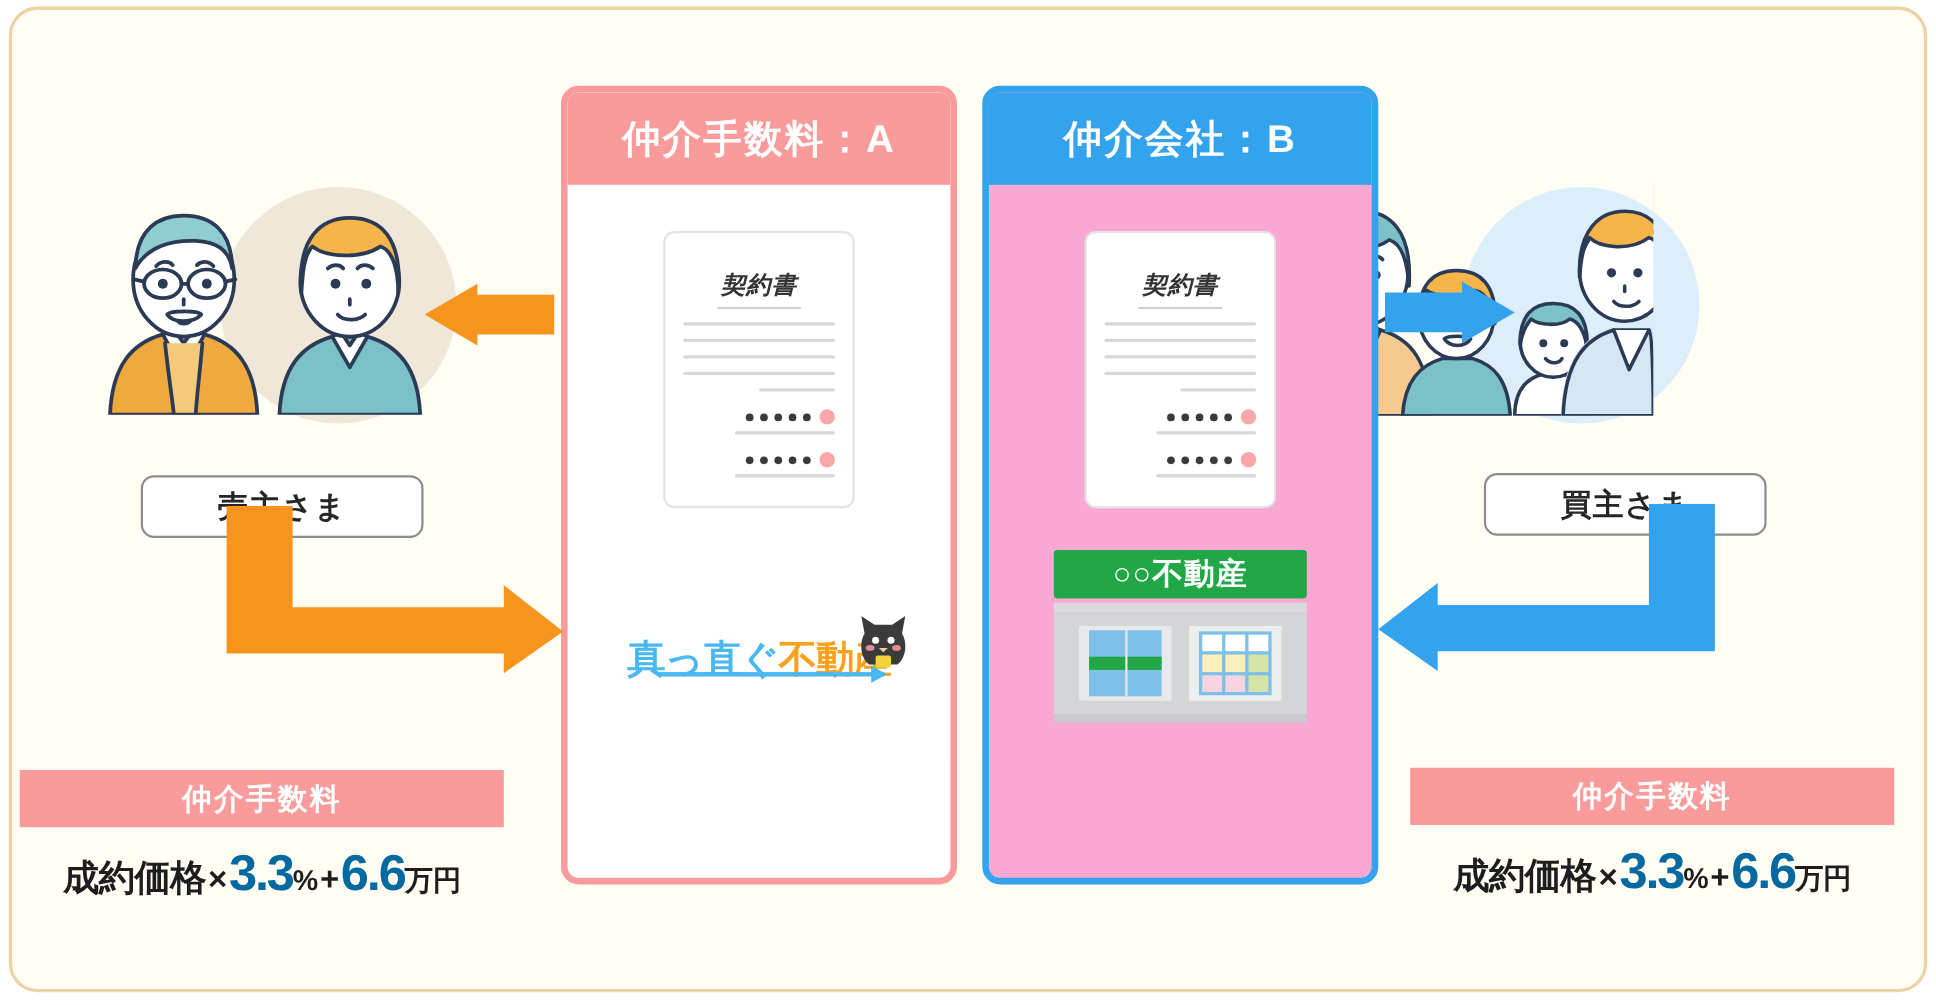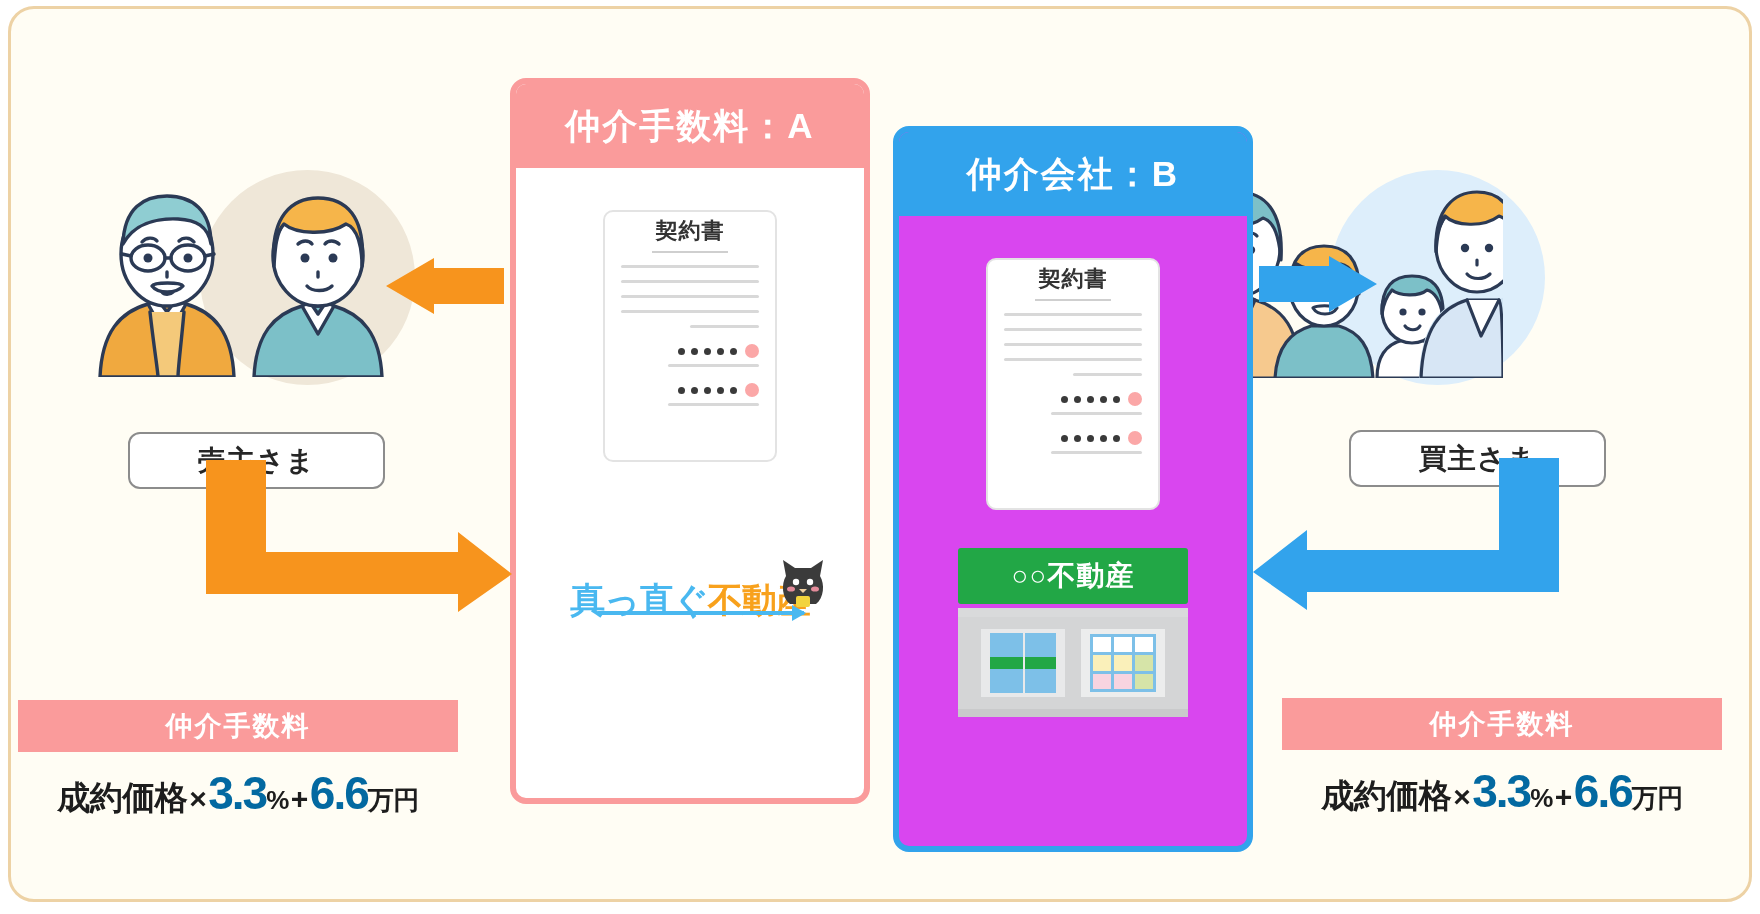--- a/index.html
+++ b/index.html
@@ -46,39 +46,40 @@
   
   .panel{
     position:absolute;
     border-radius:16px;
     box-sizing:border-box;
     overflow:hidden;
   }
   .panel-a{left:510px;top:78px;width:360px;height:726px;
            background:#ffffff;border:6px solid #fa9b9b;}
   .panel-b{left:893px;top:78px;width:360px;height:726px;
-           background:#d946ef;border:6px solid #32a3ec;margin-top:48px;}
+           background:#f9a8d4;border:6px solid #32a3ec;}
 
   .panel-head{
     position:absolute;left:0;top:0;right:0;height:84px;
     display:flex;align-items:center;justify-content:center;
     font-size:35px;font-weight:700;color:#ffffff;letter-spacing:2px;
   }
   .panel-a .panel-head{background:#fa9b9b;}
   .panel-b .panel-head{background:#32a3ec;}
 
   
   .paper{
     position:absolute;top:126px;left:50%;transform:translateX(-50%);
     width:174px;height:252px;
     background:#ffffff;
     border:2px solid #e3e3e3;
     border-radius:10px;
     box-sizing:border-box;
-    padding:8px 16px 0 16px;
+    padding:36px 16px 0 16px;
+    font-style:italic;
   }
   .paper-title{
     text-align:center;font-size:22px;font-weight:700;color:#333;
     letter-spacing:1px;line-height:1;
   }
   .paper-underline{width:76px;height:2px;background:#cfcfcf;margin:9px auto 0 auto;}
   .paper-line{height:3px;background:#d8d8d8;margin-top:12px;border-radius:2px;}
   .paper-line.short{width:50%;margin-left:50%;}
   .sig-row{display:flex;align-items:center;justify-content:flex-end;gap:8px;margin-top:16px;}
   .sig-dots{display:flex;gap:6px;}
@@ -102,21 +103,21 @@
     content:"";position:absolute;right:-2px;top:-6px;
     border-left:14px solid #49b8f0;
     border-top:8px solid transparent;border-bottom:8px solid transparent;
   }
   .brand-cat{position:absolute;right:-16px;top:-26px;}
   .brand-by{margin-top:22px;font-size:19px;color:#555;letter-spacing:.5px;}
 
   
   .shop{position:absolute;left:50%;top:416px;transform:translateX(-50%);width:230px;}
   .shop-sign{
-    height:56px;background:#22a746;border-radius:3px;
+    height:44px;background:#22a746;border-radius:3px;
     display:flex;align-items:center;justify-content:center;
     color:#ffffff;font-size:28px;font-weight:700;letter-spacing:1px;
   }
   .shop-eave{height:9px;background:#d9dadb;margin-top:4px;}
   .shop-body{height:92px;background:#d4d5d6;display:flex;align-items:center;justify-content:center;gap:16px;}
   .shop-door{width:84px;height:68px;background:#e8e9ea;display:flex;align-items:center;justify-content:center;}
   .shop-door-inner{position:relative;width:66px;height:60px;background:#7dc0e8;}
   .shop-door-inner:before{content:"";position:absolute;left:0;right:0;top:24px;height:12px;background:#22a746;}
   .shop-door-inner:after{content:"";position:absolute;left:50%;top:0;bottom:0;width:2px;background:#e8e9ea;}
   .shop-win{width:84px;height:68px;background:#eceded;display:flex;align-items:center;justify-content:center;}

